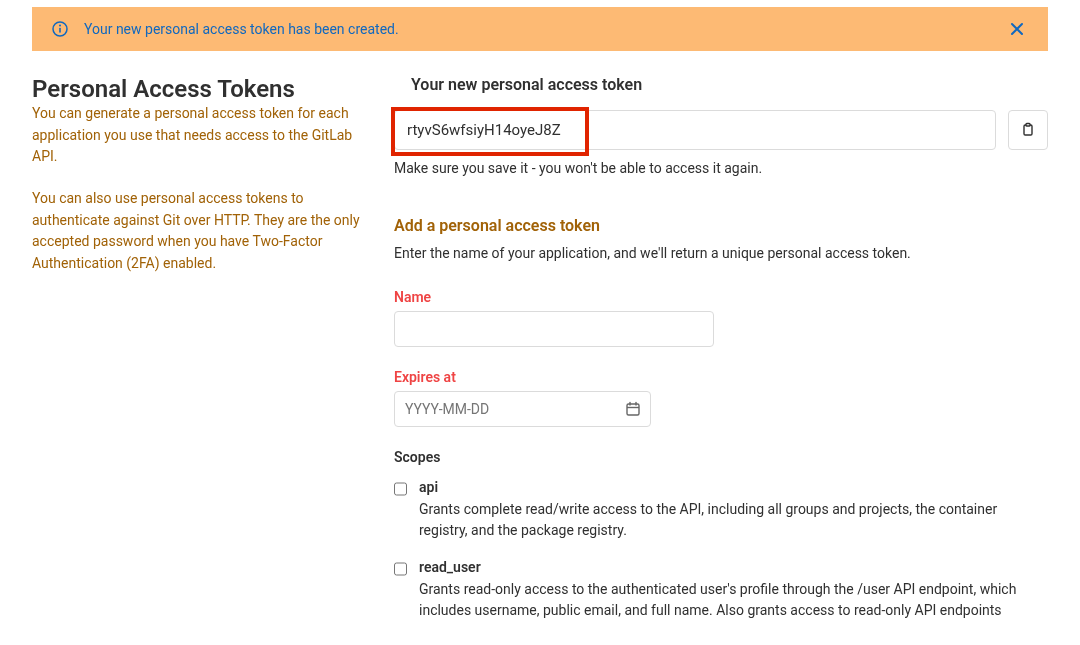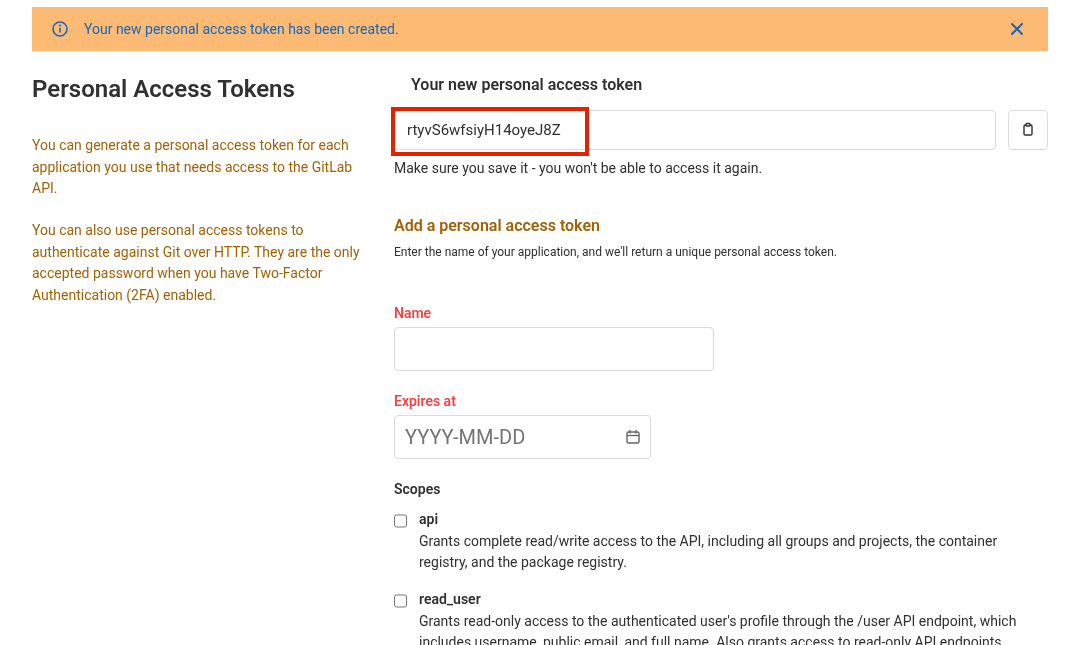--- a/index.html
+++ b/index.html
@@ -39,21 +39,21 @@
       width: 330px;
       flex-shrink: 0;
     }
     .main {
       flex: 1;
       min-width: 0;
     }
     h1 {
       font-size: 24px;
       font-weight: 600;
-      margin-bottom: 32px;
+      margin-bottom: 0;
       color: #303030;
     }
     .sidebar p {
       font-size: 14px;
       line-height: 1.55;
       color: #a16207;
       margin-bottom: 20px;
     }
     .section-heading {
       font-weight: 600;
@@ -103,37 +103,37 @@
       font-size: 14px;
       margin-bottom: 40px;
     }
     .subheading {
       font-weight: 600;
       font-size: 16px;
       margin-bottom: 10px;
       color: #a16207;
     }
     .lead {
-      font-size: 12px;
-      color: #303030;
-      margin-bottom: 46px;
+      font-size: 14px;
+      color: #303030;
+      margin-bottom: 28px;
     }
     .field-label {
       font-weight: 600;
       font-size: 14px;
       display: block;
       margin-bottom: 6px;
       color: #ef4444;
     }
     .field-row { margin-bottom: 22px; }
     .text-input {
       border: 1px solid #dbdbdb;
       border-radius: 4px;
       padding: 9px 10px;
-      font-size: 20px;
+      font-size: 14px;
       color: #303030;
       width: 320px;
       font-family: inherit;
     }
     .date-wrap {
       position: relative;
       width: 257px;
     }
     .date-wrap .text-input { width: 100%; padding-right: 36px; }
     .date-wrap .cal-icon {

